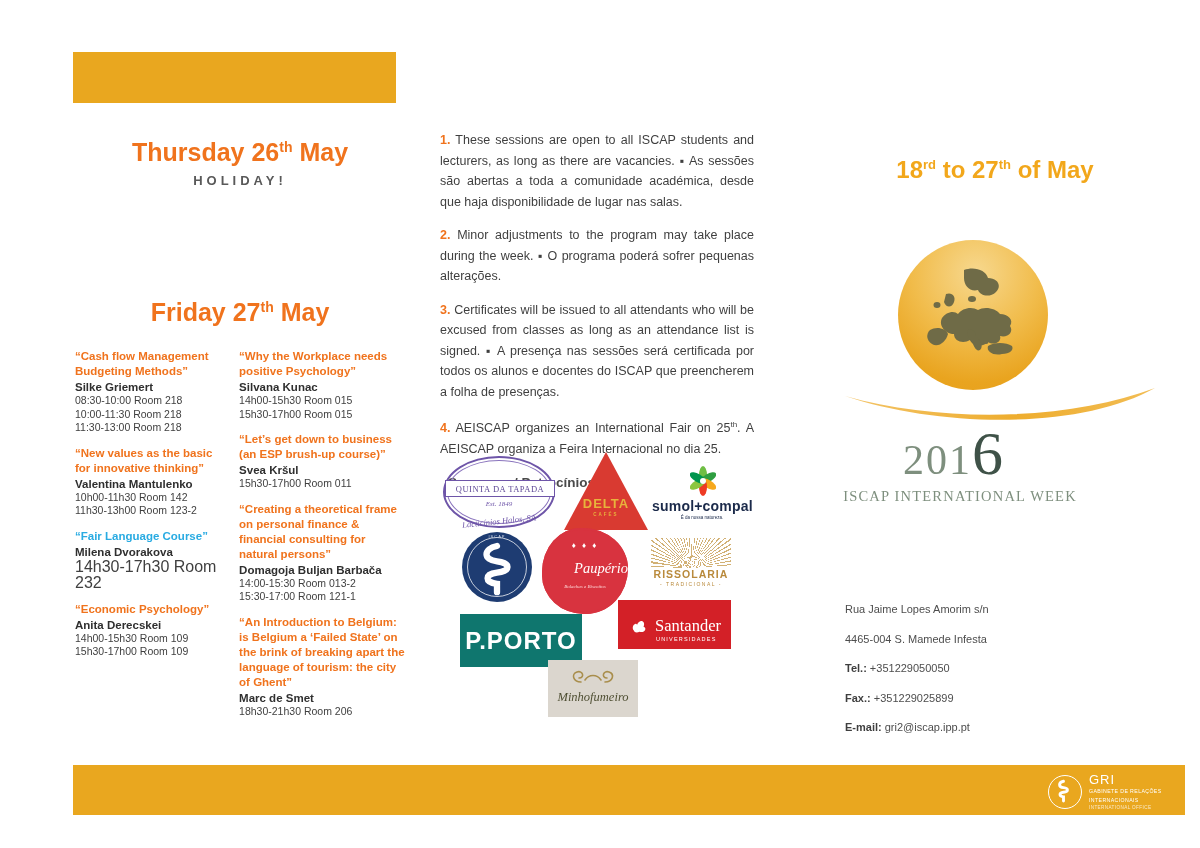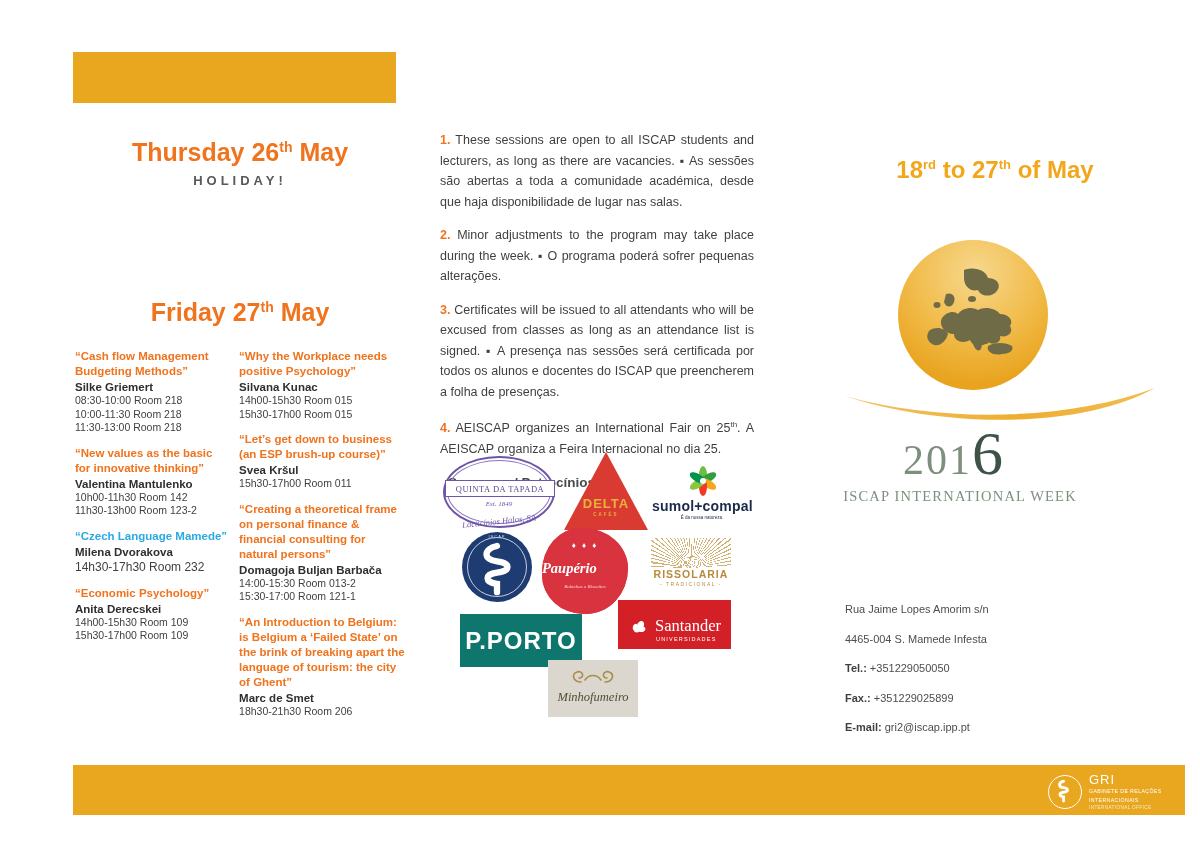--- a/index.html
+++ b/index.html
@@ -16,21 +16,21 @@
   .holiday{margin-top:6px;text-align:center;color:#595959;font-size:13px;font-weight:bold;letter-spacing:4px;}
   .friday-wrap{margin-top:110px;}
   .sessions{display:flex;margin-top:22px;gap:10px;}
   .s-col{width:156px;}
   .s-col.second{width:168px;}
   .session{margin-bottom:11px;}
   .s-title{color:#f0731d;font-weight:bold;font-size:11.5px;line-height:15px;}
   .s-title.blue{color:#29abe2;}
   .s-name{font-weight:bold;color:#2f2f2f;font-size:11.5px;line-height:14px;margin-top:1px;}
   .s-time{color:#3f3f3f;font-size:10.5px;line-height:13.5px;}
-  .s-time.wide{font-size:12px;line-height:16px;}
+  .s-time.wide{font-size:16px;line-height:16px;}
 
   
   .col-mid{position:absolute;left:440px;top:130px;width:314px;}
   .note{margin:0 0 13px 0;font-size:12.5px;line-height:20.5px;text-align:justify;color:#3f3f3f;}
   .note .num{color:#f0731d;font-weight:bold;}
   .note sup{font-size:8px;}
   .sponsors-heading{margin:16px 0 0 8px;font-size:13.5px;font-weight:bold;color:#4a4a4a;}
 
   .logos{position:absolute;left:0;top:318px;width:314px;height:290px;}
   .logo{position:absolute;}
@@ -63,22 +63,22 @@
 
   
   .iscap-badge{left:22px;top:84px;width:70px;height:70px;background:#1e3c72;border-radius:50%;}
   .iscap-ring{position:absolute;inset:5px;border:1px solid rgba(255,255,255,.75);border-radius:50%;}
   .iscap-rim{position:absolute;top:2px;left:0;width:100%;text-align:center;color:#cfd8e8;font-size:4px;letter-spacing:1px;}
 
   
   .pauperio{left:102px;top:80px;width:86px;height:86px;background:#d8333f;border-radius:46% 54% 50% 50%/52% 48% 54% 46%;
             box-shadow:0 0 0 2px #d8333f inset;}
   .pau-crown{position:absolute;left:0;top:13px;width:100%;text-align:center;color:#fff;font-size:8px;letter-spacing:2px;}
-  .pau-name{position:absolute;left:0;top:32px;width:100%;text-align:left;color:#fff;
-            font-family:"Liberation Serif",serif;font-style:italic;font-weight:bold;font-size:14.5px;}
+  .pau-name{position:absolute;left:0;top:32px;width:100%;text-align:right;color:#fff;
+            font-family:"Liberation Serif",serif;font-style:italic;font-weight:normal;font-size:14.5px;}
   .pau-sub{position:absolute;left:0;top:56px;width:100%;text-align:center;color:#ffd9d9;
            font-family:"Liberation Serif",serif;font-style:italic;font-size:5px;}
 
   
   .rissolaria{left:204px;top:90px;width:94px;height:58px;text-align:center;}
   .riss-rays{position:absolute;left:7px;top:0;width:80px;height:30px;
              background:repeating-conic-gradient(from -82deg at 50% 100%,#d2b175 0deg 1.6deg,transparent 1.6deg 5.2deg);}
   .riss-name{position:absolute;left:0;top:30px;width:100%;color:#b98a3c;font-weight:bold;font-size:10.5px;letter-spacing:1px;}
   .riss-sub{position:absolute;left:0;top:43px;width:100%;color:#b98a3c;font-size:5px;letter-spacing:1.5px;}
 
@@ -147,21 +147,21 @@
           <div class="s-time">10:00-11:30 Room 218</div>
           <div class="s-time">11:30-13:00 Room 218</div>
         </div>
         <div class="session">
           <div class="s-title">“New values as the basic for innovative thinking”</div>
           <div class="s-name">Valentina Mantulenko</div>
           <div class="s-time">10h00-11h30 Room 142</div>
           <div class="s-time">11h30-13h00 Room 123-2</div>
         </div>
         <div class="session">
-          <div class="s-title blue">“Czech Language Mamede”</div>
+          <div class="s-title blue">“Fair Language Course”</div>
           <div class="s-name">Milena Dvorakova</div>
           <div class="s-time wide">14h30-17h30  Room 232</div>
         </div>
         <div class="session">
           <div class="s-title">“Economic Psychology”</div>
           <div class="s-name">Anita Derecskei</div>
           <div class="s-time">14h00-15h30 Room 109</div>
           <div class="s-time">15h30-17h00 Room 109</div>
         </div>
       </div>

